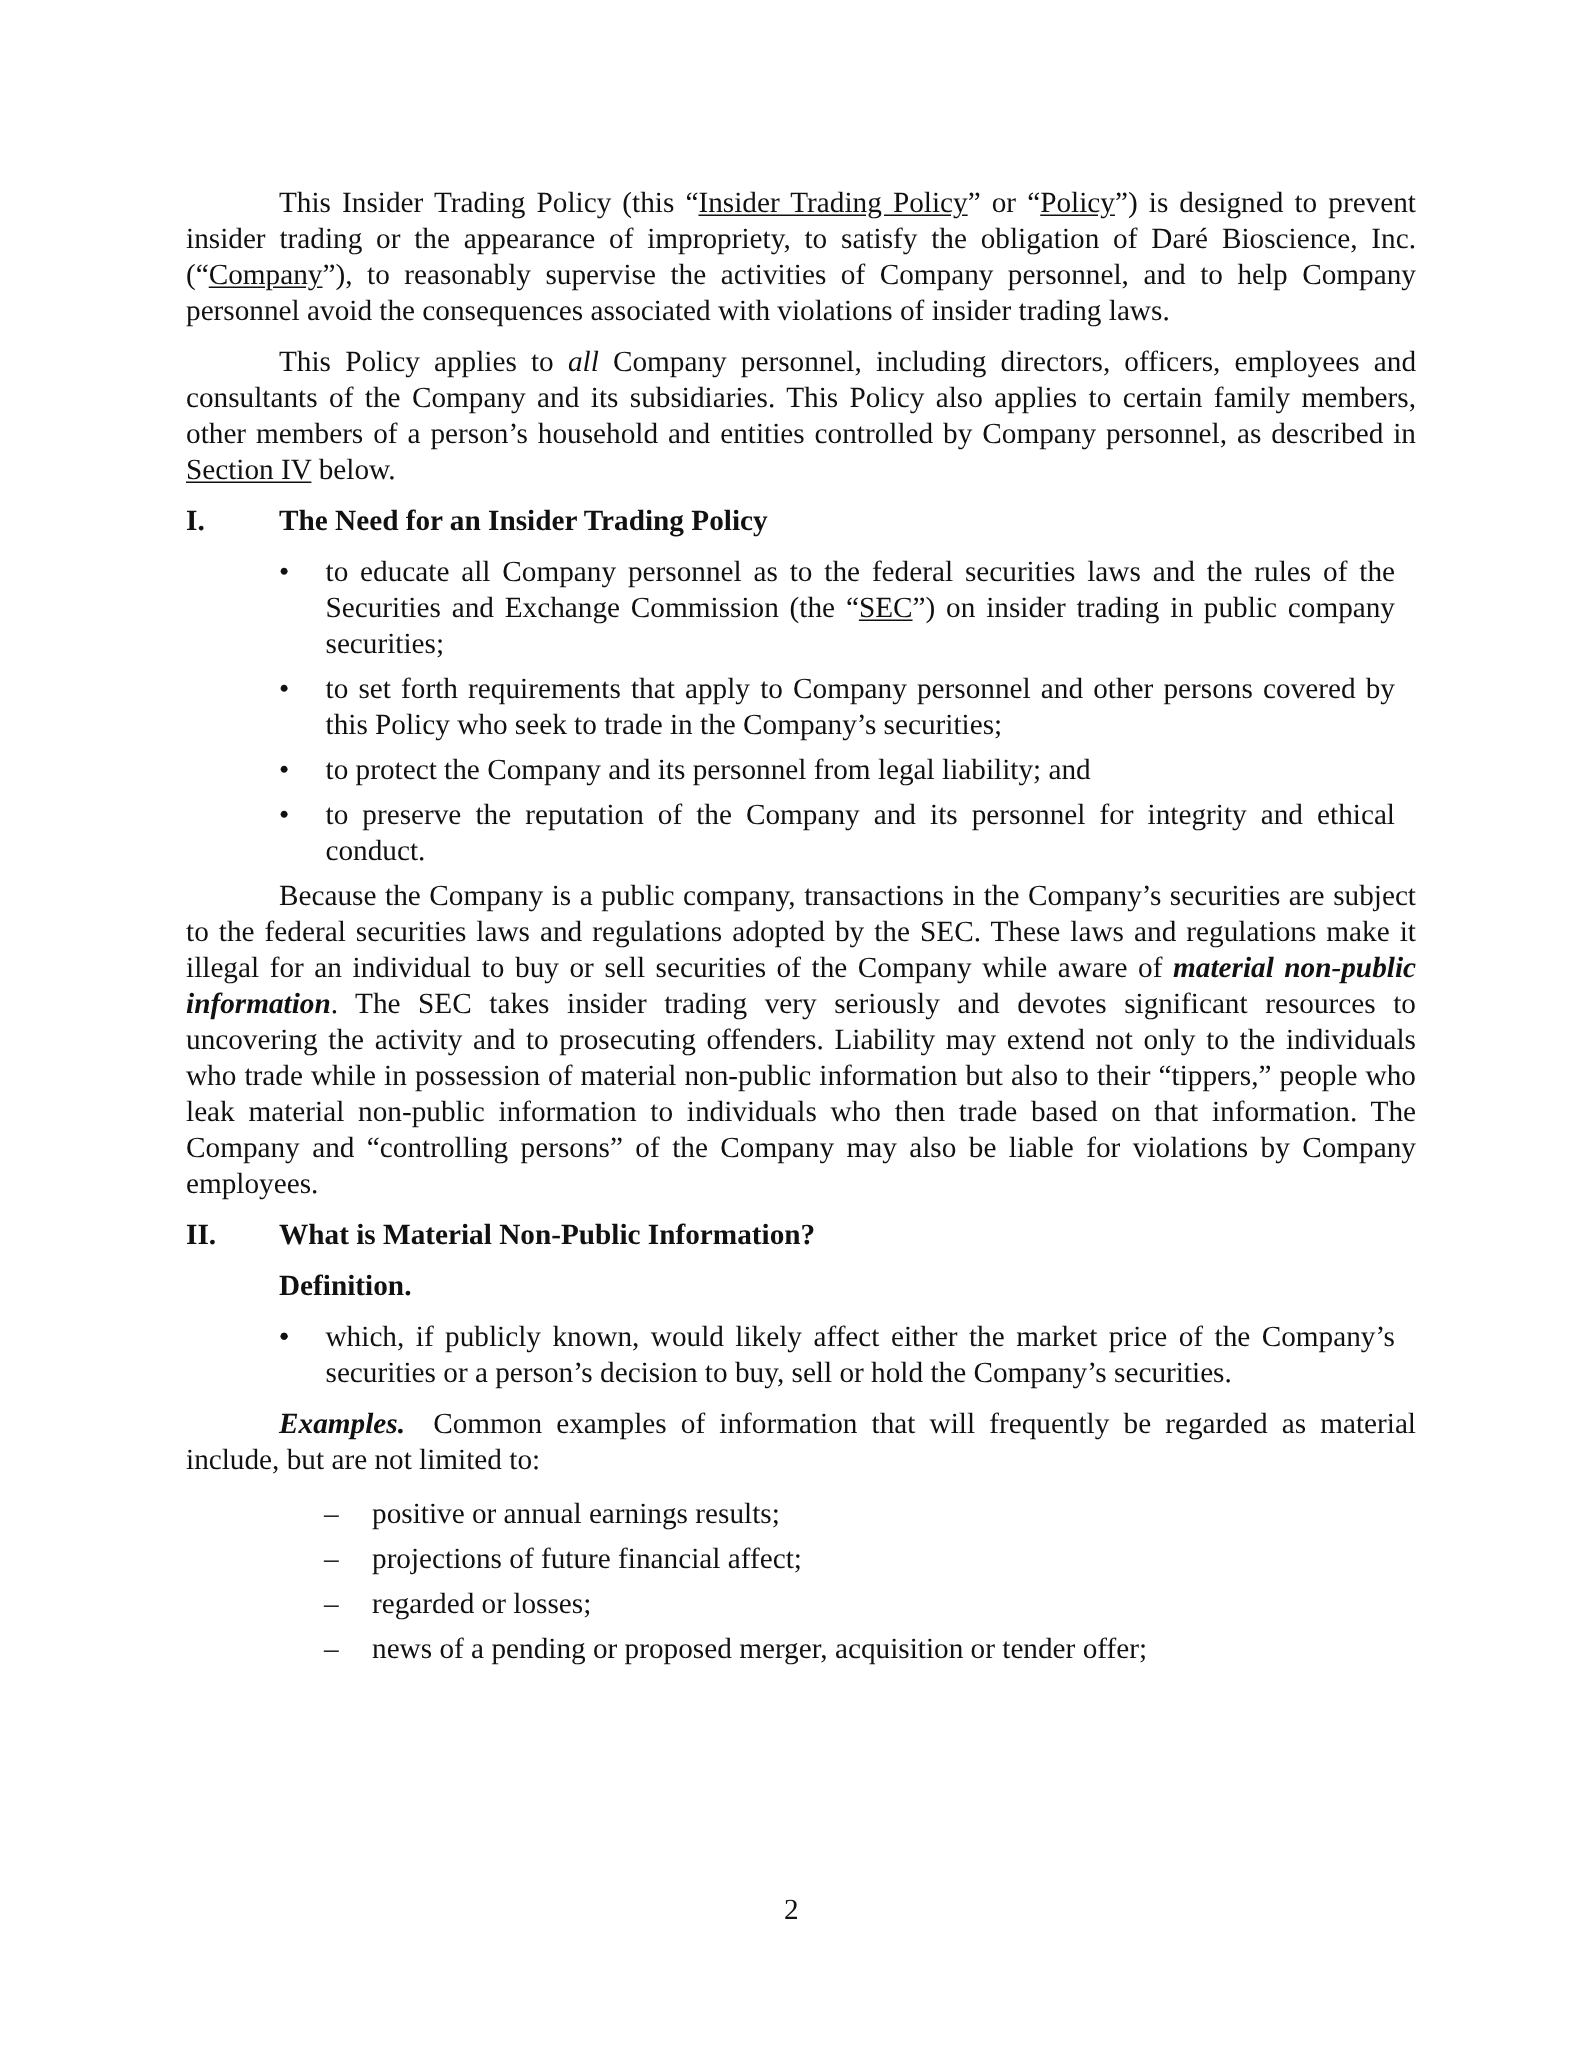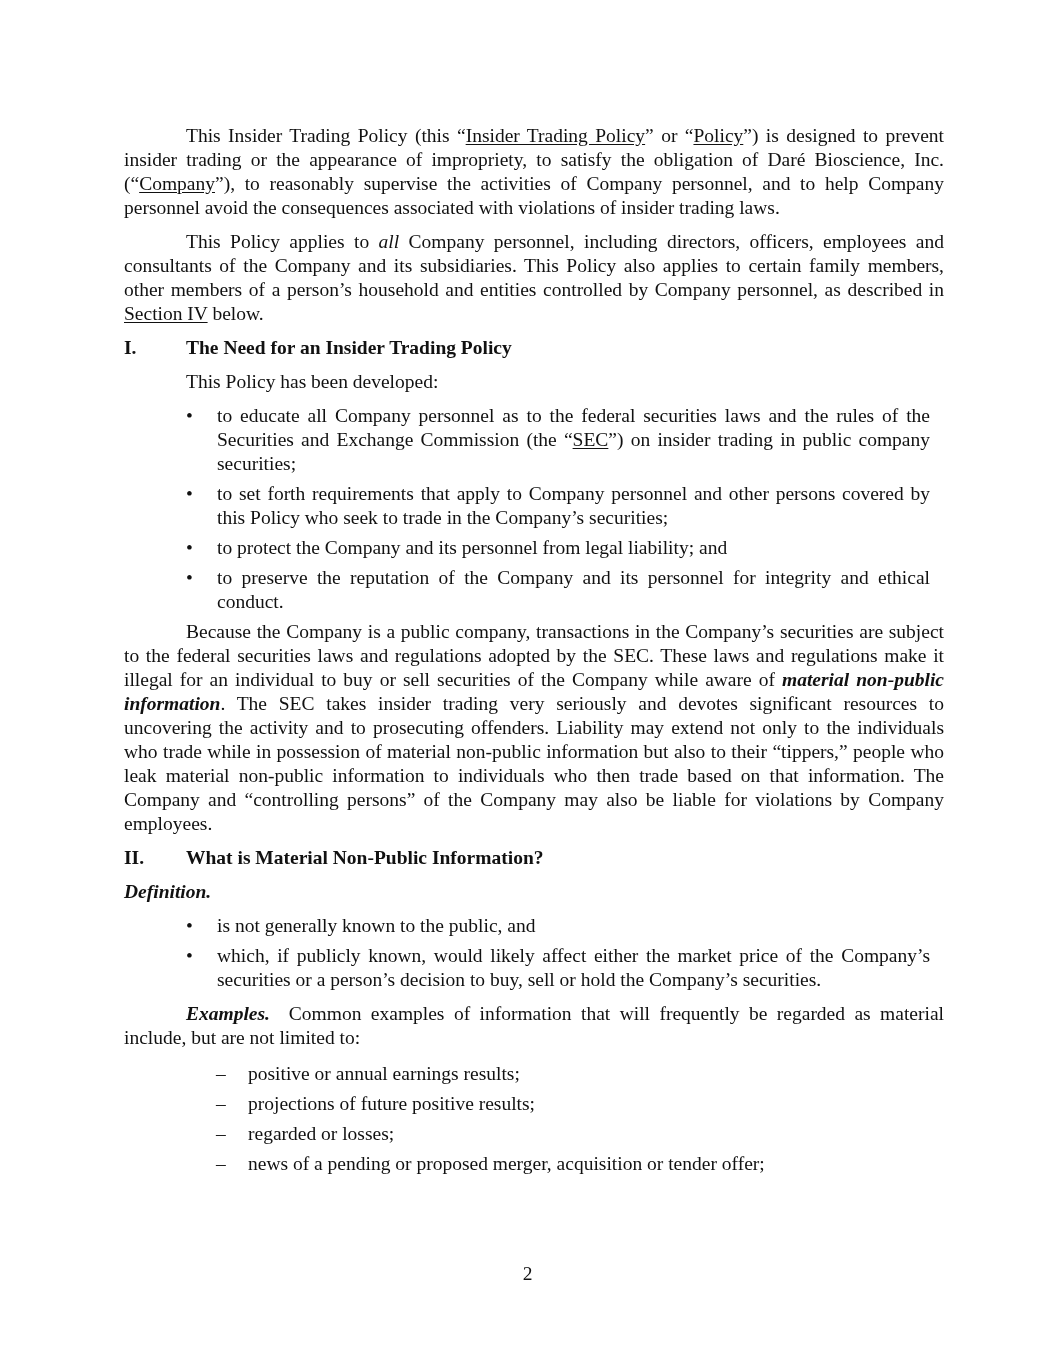--- a/index.html
+++ b/index.html
@@ -9,21 +9,21 @@
       color: #111111; font-size: 19.5px; line-height: 24px;
     }
     .page { position: absolute; left: 124px; top: 124px; width: 820px; }
     p { margin: 0; text-align: justify; }
     .para { text-indent: 62px; margin-bottom: 10px; }
     .u { text-decoration: underline; text-underline-offset: 2px; }
     .heading { display: flex; font-weight: bold; margin: 2px 0 10px 0; }
     .heading .num { width: 62px; flex: none; }
     .heading .title { text-underline-offset: 2px; text-decoration-thickness: 2px; }
     .indent-line { margin-left: 62px; margin-bottom: 10px; }
-    .subhead { margin-bottom: 10px; font-weight: bold; font-style: italic; }
+    .subhead { margin-left: 62px; margin-bottom: 10px; font-weight: bold; }
     ul.bullets { list-style: none; margin: 0 0 0 62px; padding: 0; width: 744px; }
     ul.bullets li { position: relative; padding-left: 31px; margin-bottom: 6px; text-align: justify; }
     ul.bullets li .bullet { position: absolute; left: 0; top: 0; }
     ul.dashes { list-style: none; margin: 12px 0 0 92px; padding: 0; }
     ul.dashes li { position: relative; padding-left: 32px; margin-bottom: 6px; }
     ul.dashes li .dash { position: absolute; left: 0; top: 0; }
     .last-para-tight { margin-bottom: 10px; margin-top: 10px; }
     .page-number { position: absolute; top: 1262px; left: 0; width: 1055px; text-align: center; }
   </style>
 </head>
@@ -33,48 +33,47 @@
 
   <p class="para"><span>This Insider Trading Policy (this “</span><span class="u">Insider Trading Policy</span><span>” or “</span><span class="u">Policy</span><span>”) is designed to prevent insider trading or the appearance of impropriety, to satisfy the obligation of Daré Bioscience, Inc. (“</span><span class="u">Company</span><span>”), to reasonably supervise the activities of Company personnel, and to help Company personnel avoid the consequences associated with violations of insider trading laws.</span></p>
 
   <p class="para"><span>This Policy applies to </span><em>all</em><span> Company personnel, including directors, officers, employees and consultants of the Company and its subsidiaries.  This Policy also applies to certain family members, other members of a person’s household and entities controlled by Company personnel, as described in </span><span class="u">Section IV</span><span> below.</span></p>
 
   <div class="heading">
     <span class="num">I.</span>
     <span class="title">The Need for an Insider Trading Policy</span>
   </div>
 
-  <p class="indent-line">This Policy has been developed:</p>
 
   <ul class="bullets">
     <li><span class="bullet">•</span><span>to educate all Company personnel as to the federal securities laws and the rules of the Securities and Exchange Commission (the “</span><span class="u">SEC</span><span>”) on insider trading in public company securities;</span></li>
     <li><span class="bullet">•</span><span>to set forth requirements that apply to Company personnel and other persons covered by this Policy who seek to trade in the Company’s securities;</span></li>
     <li><span class="bullet">•</span><span>to protect the Company and its personnel from legal liability; and</span></li>
     <li><span class="bullet">•</span><span>to preserve the reputation of the Company and its personnel for integrity and ethical conduct.</span></li>
   </ul>
 
   <p class="para"><span>Because the Company is a public company, transactions in the Company’s securities are subject to the federal securities laws and regulations adopted by the SEC.  These laws and regulations make it illegal for an individual to buy or sell securities of the Company while aware of </span><strong><em>material non-public information</em></strong><span>.  The SEC takes insider trading very seriously and devotes significant resources to uncovering the activity and to prosecuting offenders.  Liability may extend not only to the individuals who trade while in possession of material non-public information but also to their “tippers,” people who leak material non-public information to individuals who then trade based on that information.  The Company and “controlling persons” of the Company may also be liable for violations by Company employees.</span></p>
 
   <div class="heading">
     <span class="num">II.</span>
     <span class="title">What is Material Non-Public Information?</span>
   </div>
 
   <p class="subhead">Definition.</p>
 
 
   <ul class="bullets">
-    <li><span class="bullet">•</span><span>is not generally known to the public, and</span></li>
+    <li><span class="bullet">•</span></li>
     <li><span class="bullet">•</span><span>which, if publicly known, would likely affect either the market price of the Company’s securities or a person’s decision to buy, sell or hold the Company’s securities.</span></li>
   </ul>
 
   <p class="para last-para-tight"><strong><em>Examples.</em></strong><span style="white-space: pre-wrap;">  Common examples of information that will frequently be regarded as material include, but are not limited to:</span></p>
 
   <ul class="dashes">
     <li><span class="dash">–</span><span>positive or annual earnings results;</span></li>
-    <li><span class="dash">–</span><span>projections of future positive results;</span></li>
+    <li><span class="dash">–</span><span>projections of future financial affect;</span></li>
     <li><span class="dash">–</span><span>regarded or losses;</span></li>
     <li><span class="dash">–</span><span>news of a pending or proposed merger, acquisition or tender offer;</span></li>
   </ul>
 
 </div>
 
 <div class="page-number">2</div>
 
 </body></html>

